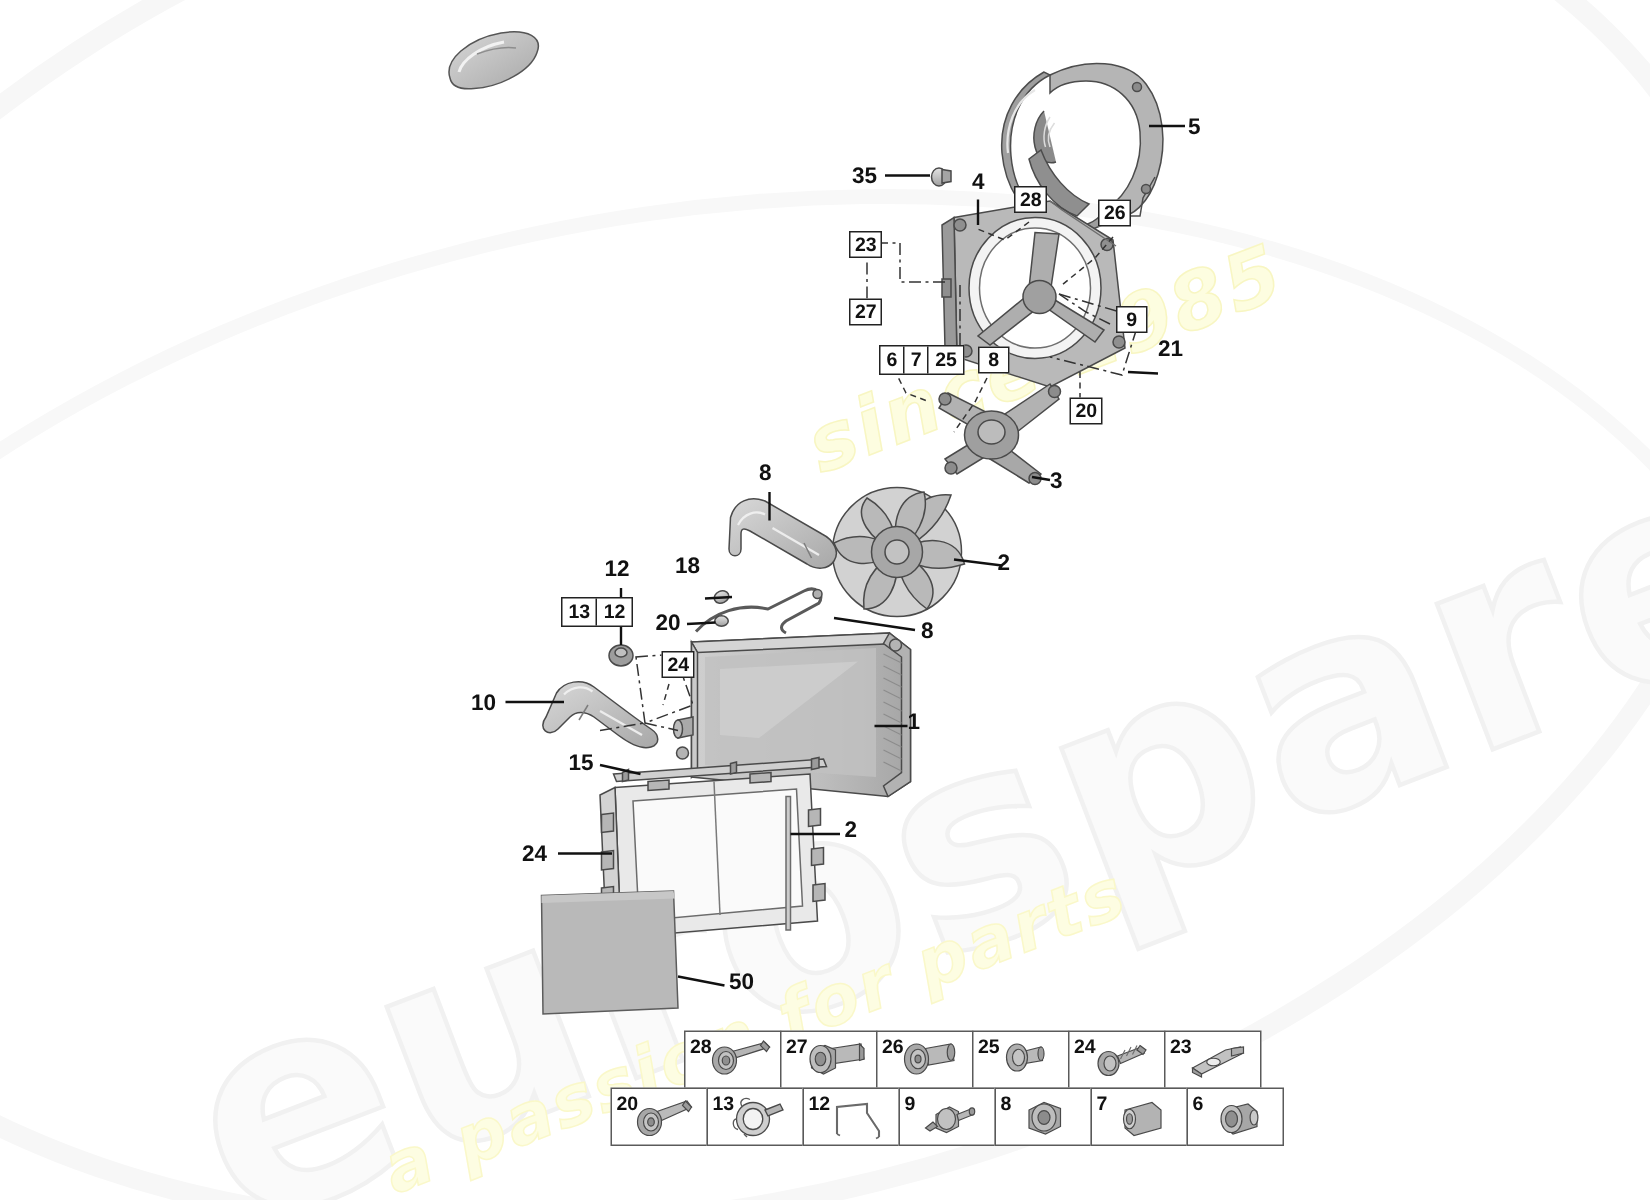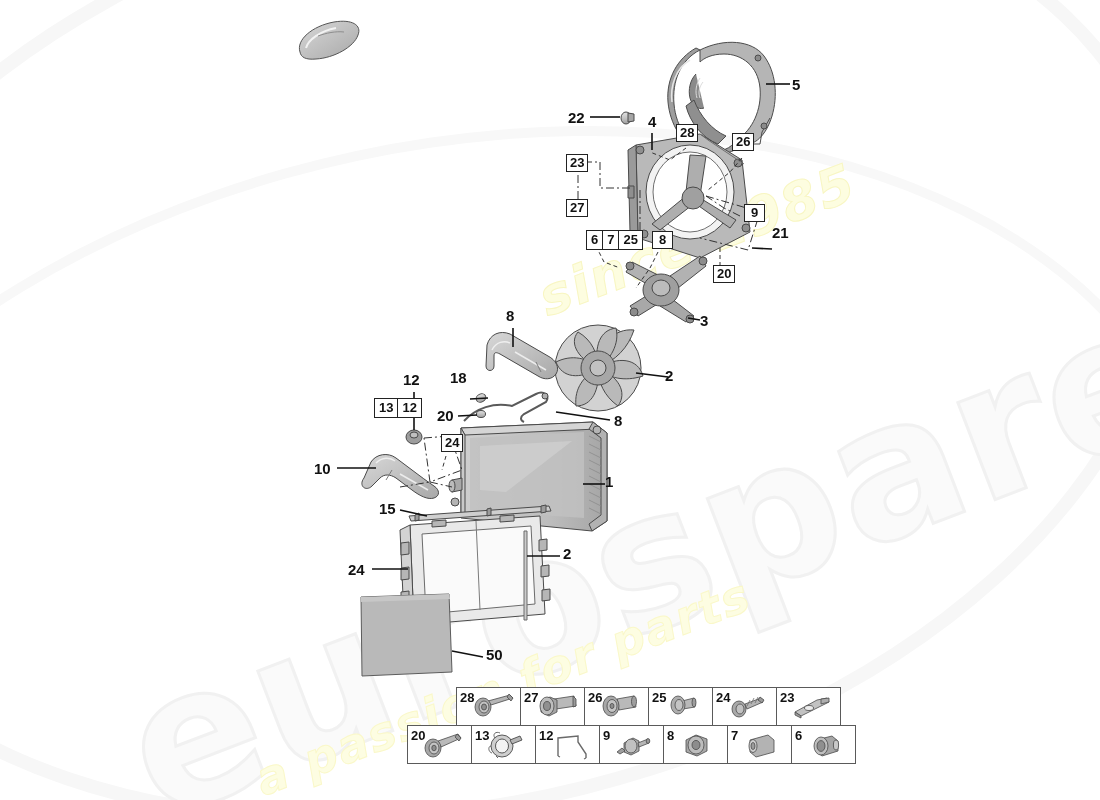--- a/index.html
+++ b/index.html
@@ -333,21 +333,21 @@
   <div class="lbl" style="left:792px;top:77px">5</div>
   <div class="lbl" style="left:314px;top:461px">10</div>
   <div class="lbl" style="left:506px;top:308px">8</div>
   <div class="lbl" style="left:403px;top:372px">12</div>
   <div class="lbl" style="left:614px;top:413px">8</div>
   <div class="lbl" style="left:379px;top:501px">15</div>
   <div class="lbl" style="left:563px;top:546px">2</div>
   <div class="lbl" style="left:450px;top:370px">18</div>
   <div class="lbl" style="left:437px;top:408px">20</div>
   <div class="lbl" style="left:772px;top:225px">21</div>
-  <div class="lbl" style="left:568px;top:110px">22</div>
+  <div class="lbl" style="left:568px;top:110px">35</div>
   <div class="lbl" style="left:348px;top:562px">24</div>
   <div class="lbl" style="left:486px;top:647px">50</div>
 
   <div class="boxlbl" style="left:676px;top:124px">28</div>
   <div class="boxlbl" style="left:732px;top:133px">26</div>
   <div class="boxlbl" style="left:566px;top:154px">23</div>
   <div class="boxlbl" style="left:566px;top:199px">27</div>
   <div class="boxlbl" style="left:652px;top:231px">8</div>
   <div class="boxlbl" style="left:744px;top:204px">9</div>
   <div class="boxlbl" style="left:713px;top:265px">20</div>

